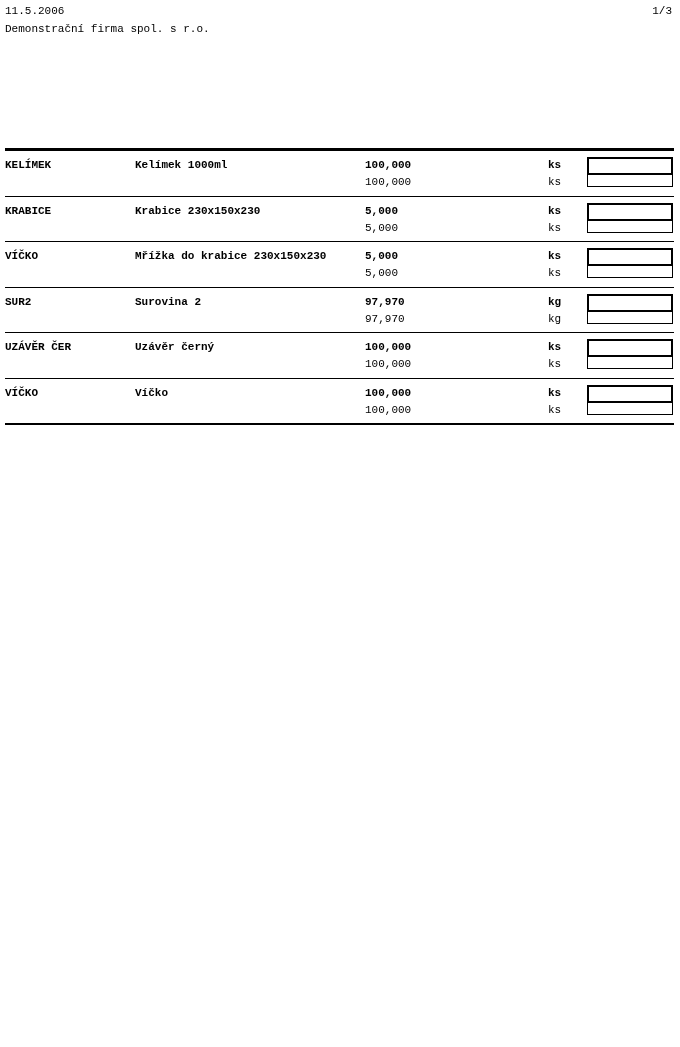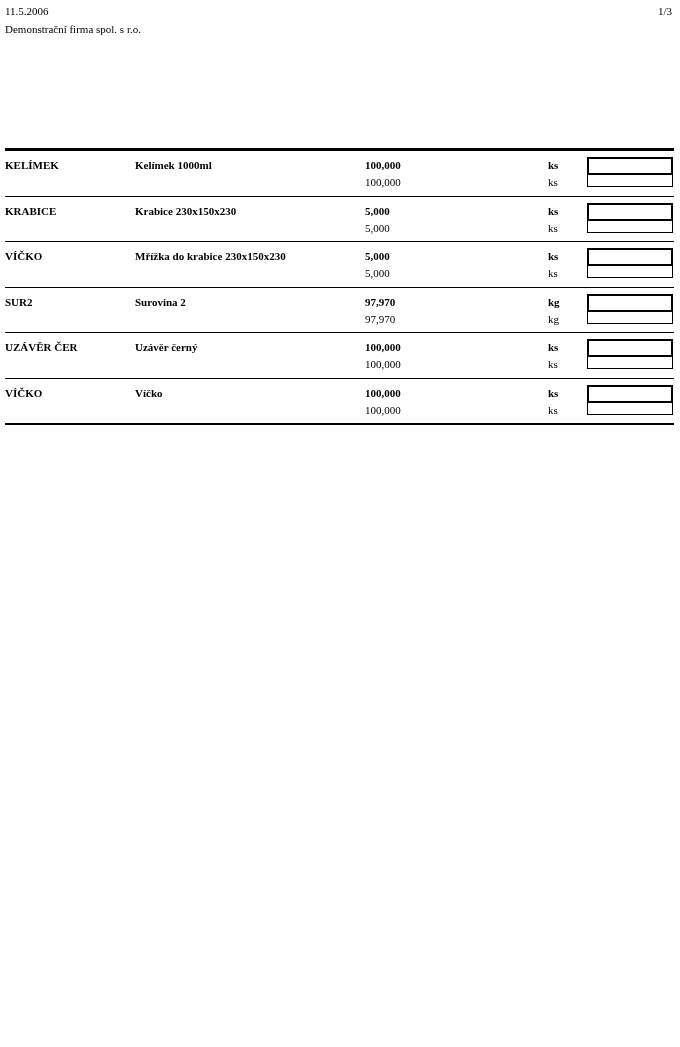--- a/index.html
+++ b/index.html
@@ -2,21 +2,21 @@
 <html><head>
 <meta charset="utf-8">
 <style>
   html, body { margin:0; padding:0; background:#ffffff; }
   .page {
     position: relative;
     width: 680px;
     height: 1047px;
     background: #ffffff;
     color: #000000;
-    font-family: Liberation Serif, serif;
+    font-family: Liberation Mono, monospace;
     overflow: hidden;
   }
   .abs { position: absolute; }
   .small { font-size: 11px; line-height: 13px; white-space: nowrap; }
   .title {
     left: 8px; top: 50px;
     margin: 0;
     font-size: 26px;
     font-weight: bold;
     letter-spacing: -0.5px;

